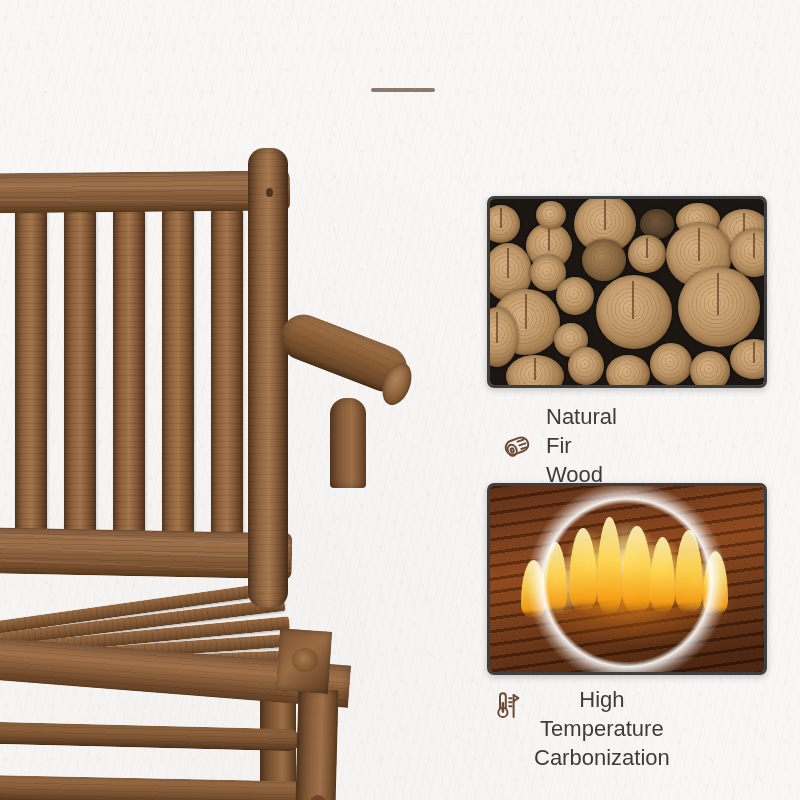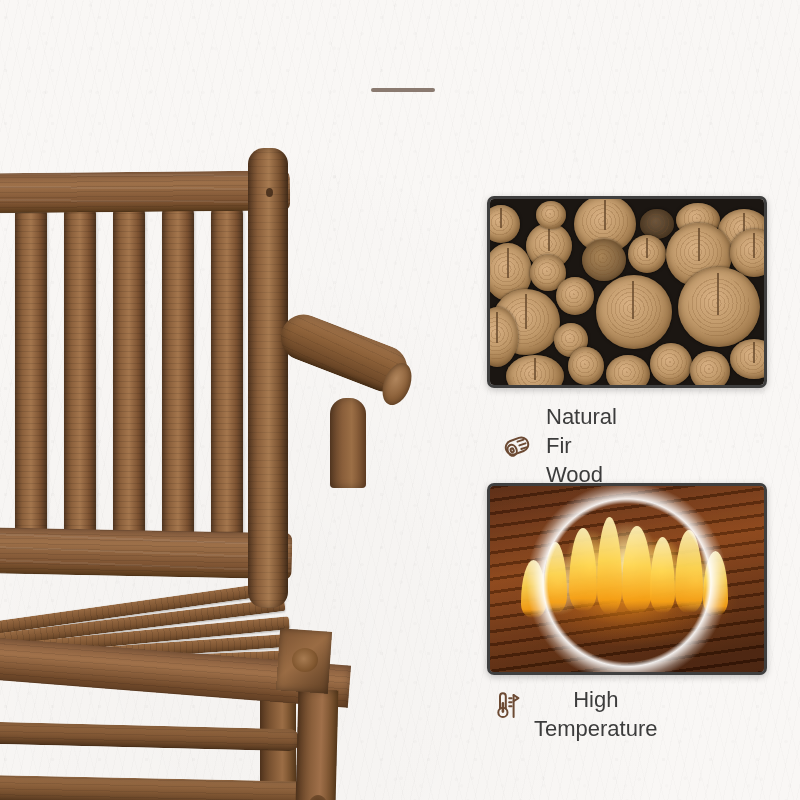--- a/index.html
+++ b/index.html
@@ -437,15 +437,16 @@
           <path d="M24.6 5 V27"></path>
           <path d="M24.6 5 L29.4 8.2 L24.6 11.2"></path>
           <path d="M20.2 8.2 H22.6"></path>
           <path d="M20.2 12.2 H22.6"></path>
           <path d="M20.2 16.2 H22.6"></path>
         </g>
       </svg>
     </span>
     <span class="caption-text" style="text-align:center;">
       <span>High Temperature</span><br>
+      <span>Carbonization</span>
     </span>
   </div>
 </div>
 
 </body></html>

